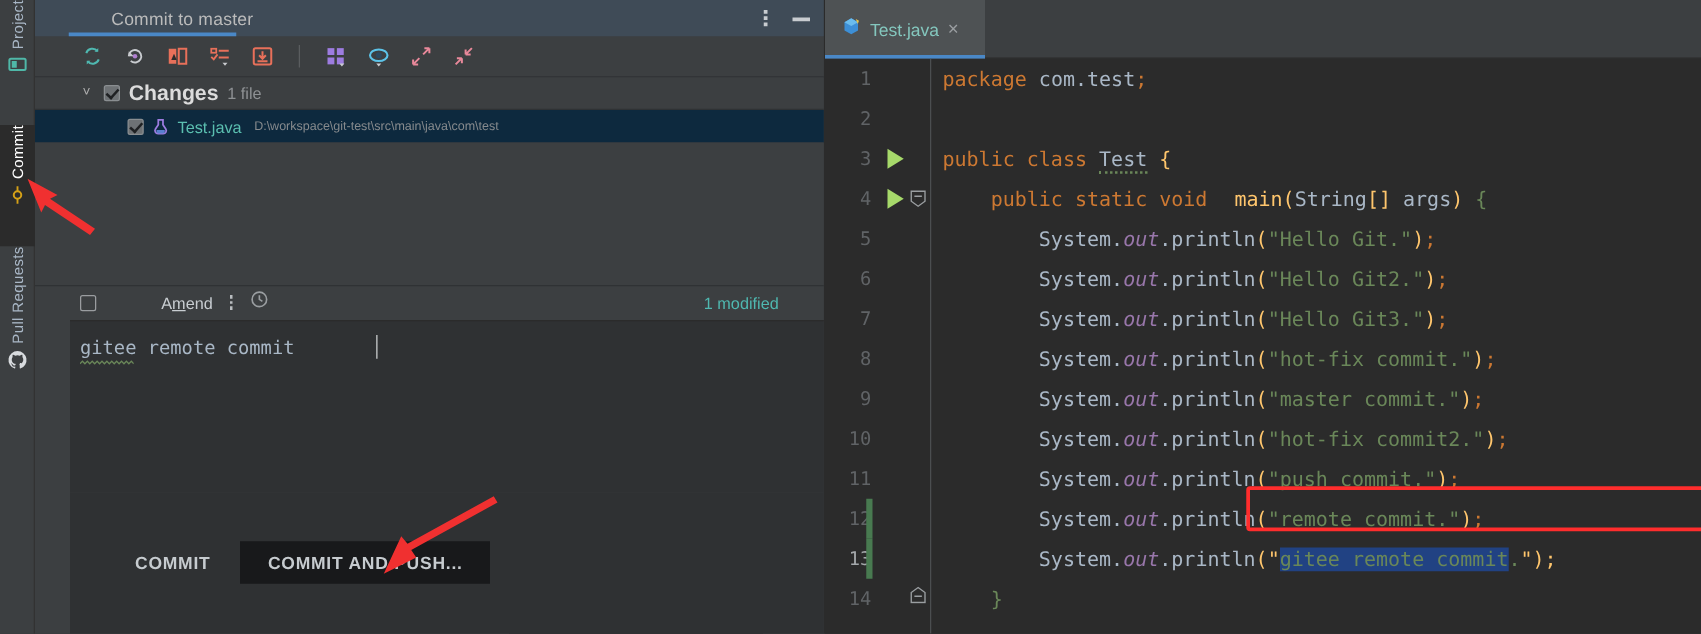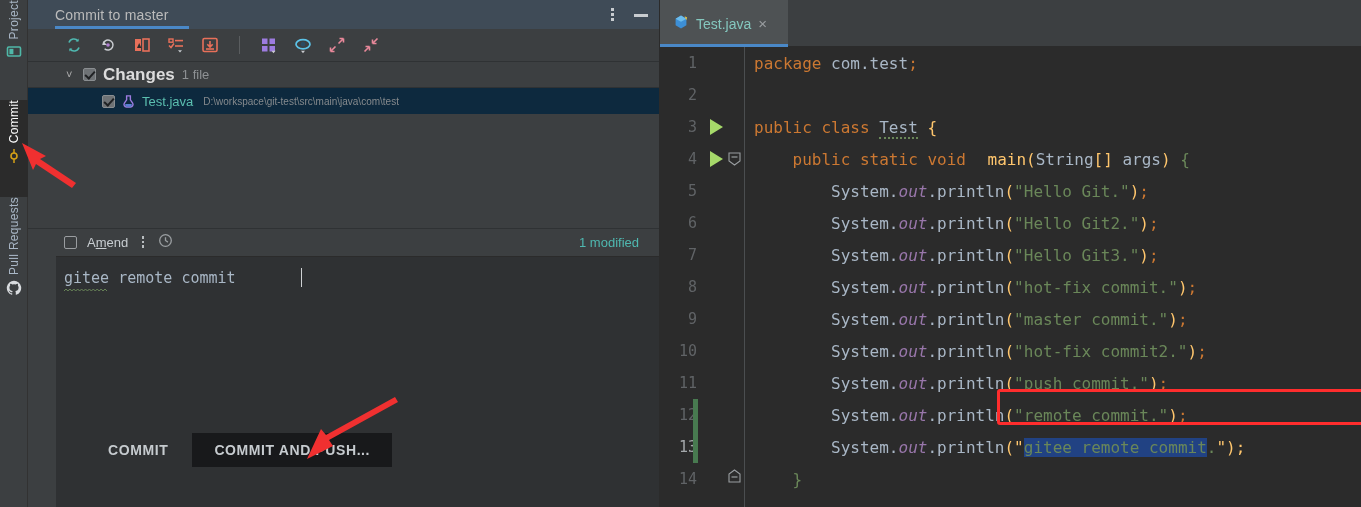--- a/index.html
+++ b/index.html
@@ -37,21 +37,21 @@
 
   
   .commit-panel {
     width: 632px; height: 507px; flex: 0 0 632px;
     background: #3c3f41; position: relative;
     display: flex; flex-direction: column;
     border-right: 1px solid #2b2b2b;
   }
   .commit-header {
     height: 29px; background: #3f4b57; position: relative;
-    display: flex; align-items: center;
+    display: flex; align-items: center; padding-left: 34px;
   }
   .commit-title {
     font-size: 14px; color: #bbbbbb; margin-left: 27px;
     letter-spacing: .2px;
   }
   .title-underline {
     position: absolute; left: 27px; bottom: 0;
     width: 134px; height: 3px; background: #4a88c7;
   }
   .hdr-actions {
@@ -108,27 +108,27 @@
   
   .amend-bar {
     height: 28px; background: #3c3f41; display: flex; align-items: center;
     padding-left: 36px; gap: 10px; position: relative;
     border-top: 1px solid #2f3234;
   }
   .amend-box {
     width: 13px; height: 13px; border: 1px solid #9a9da0;
     border-radius: 2px; background: transparent; flex: 0 0 13px;
   }
-  .amend-label { font-size: 13px; color: #c8cdd1; }
+  .amend-label { font-size: 13px; color: #c8cdd1; margin-left: 42px; }
   .amend-label u { text-decoration: underline; }
   .amend-kebab { width:10px; display:flex; flex-direction:column; gap:2px;
                  align-items:center; cursor:pointer; }
   .amend-kebab i { width:2.5px; height:2.5px; background:#b9bdc0; display:block; }
   .modified-count {
-    position: absolute; right: 20px; font-size: 13px; color: #4fb8b0;
+    position: absolute; right: 36px; font-size: 13px; color: #4fb8b0;
   }
 
   
   .msg-box {
     height: 138px; background: #2f3133; position: relative;
     border-top: 1px solid #2b2b2b; margin-left: 28px;
   }
   .msg-text {
     position: absolute; left: 8px; top: 12px;
     font-family: "DejaVu Sans Mono", monospace;

